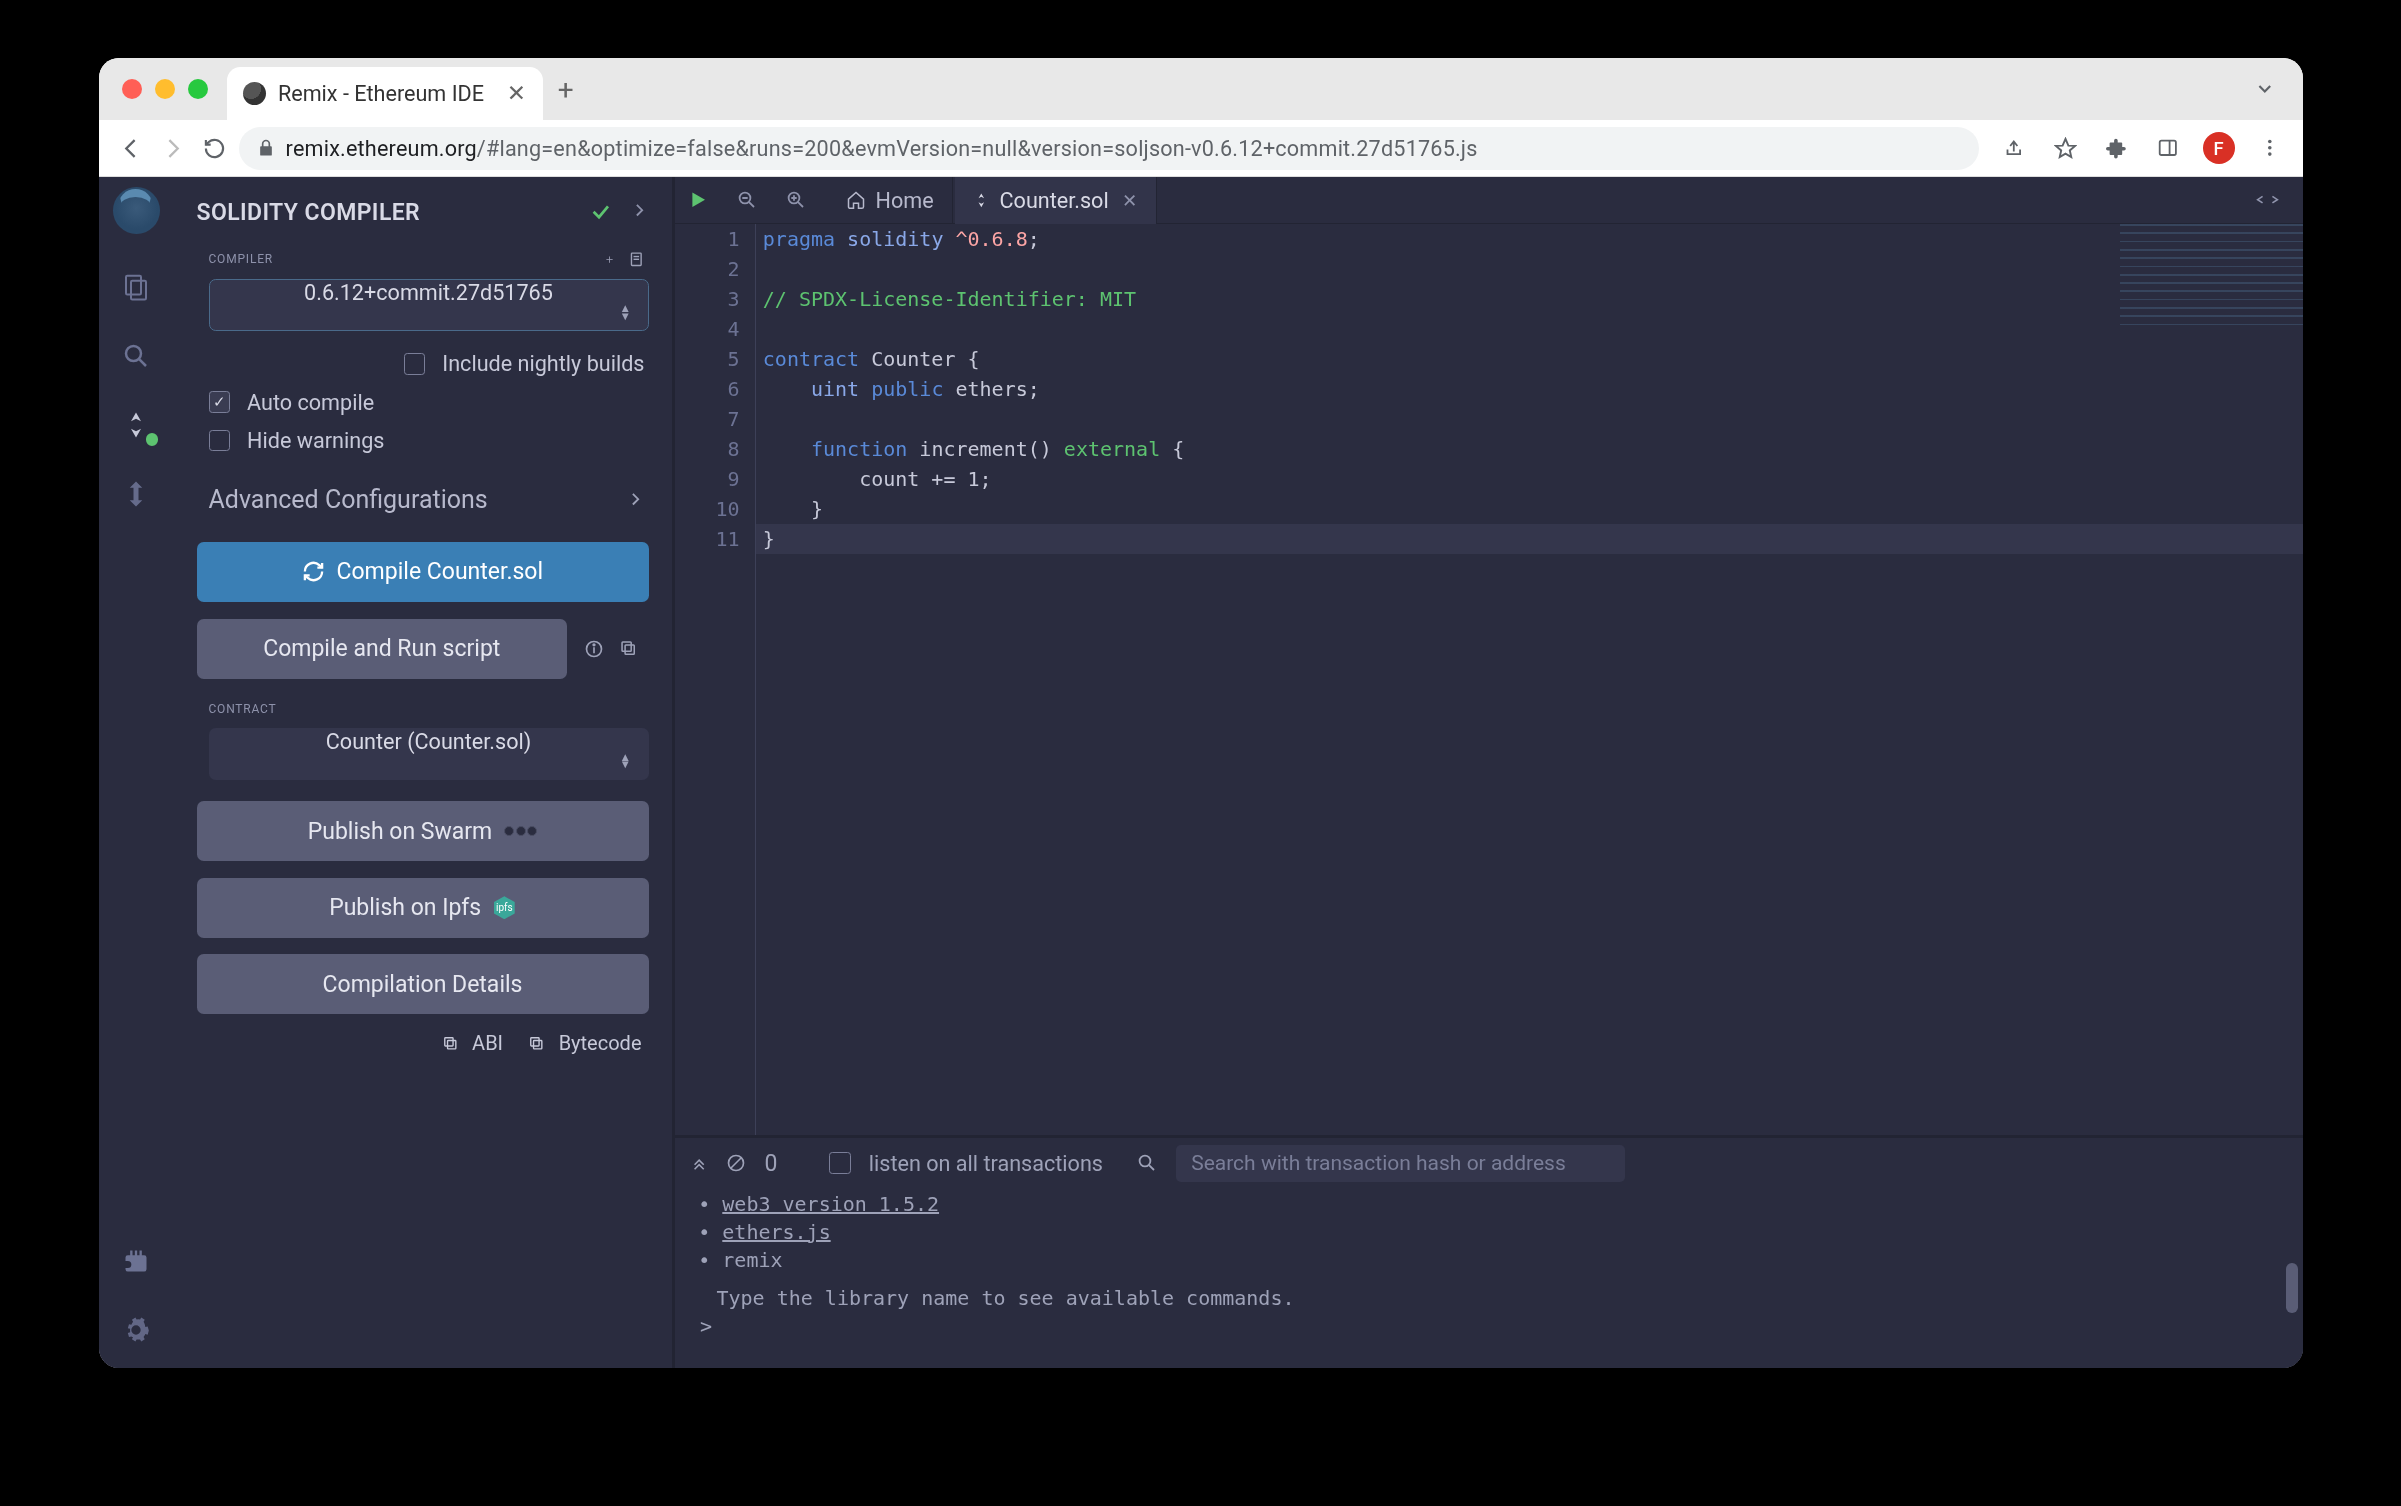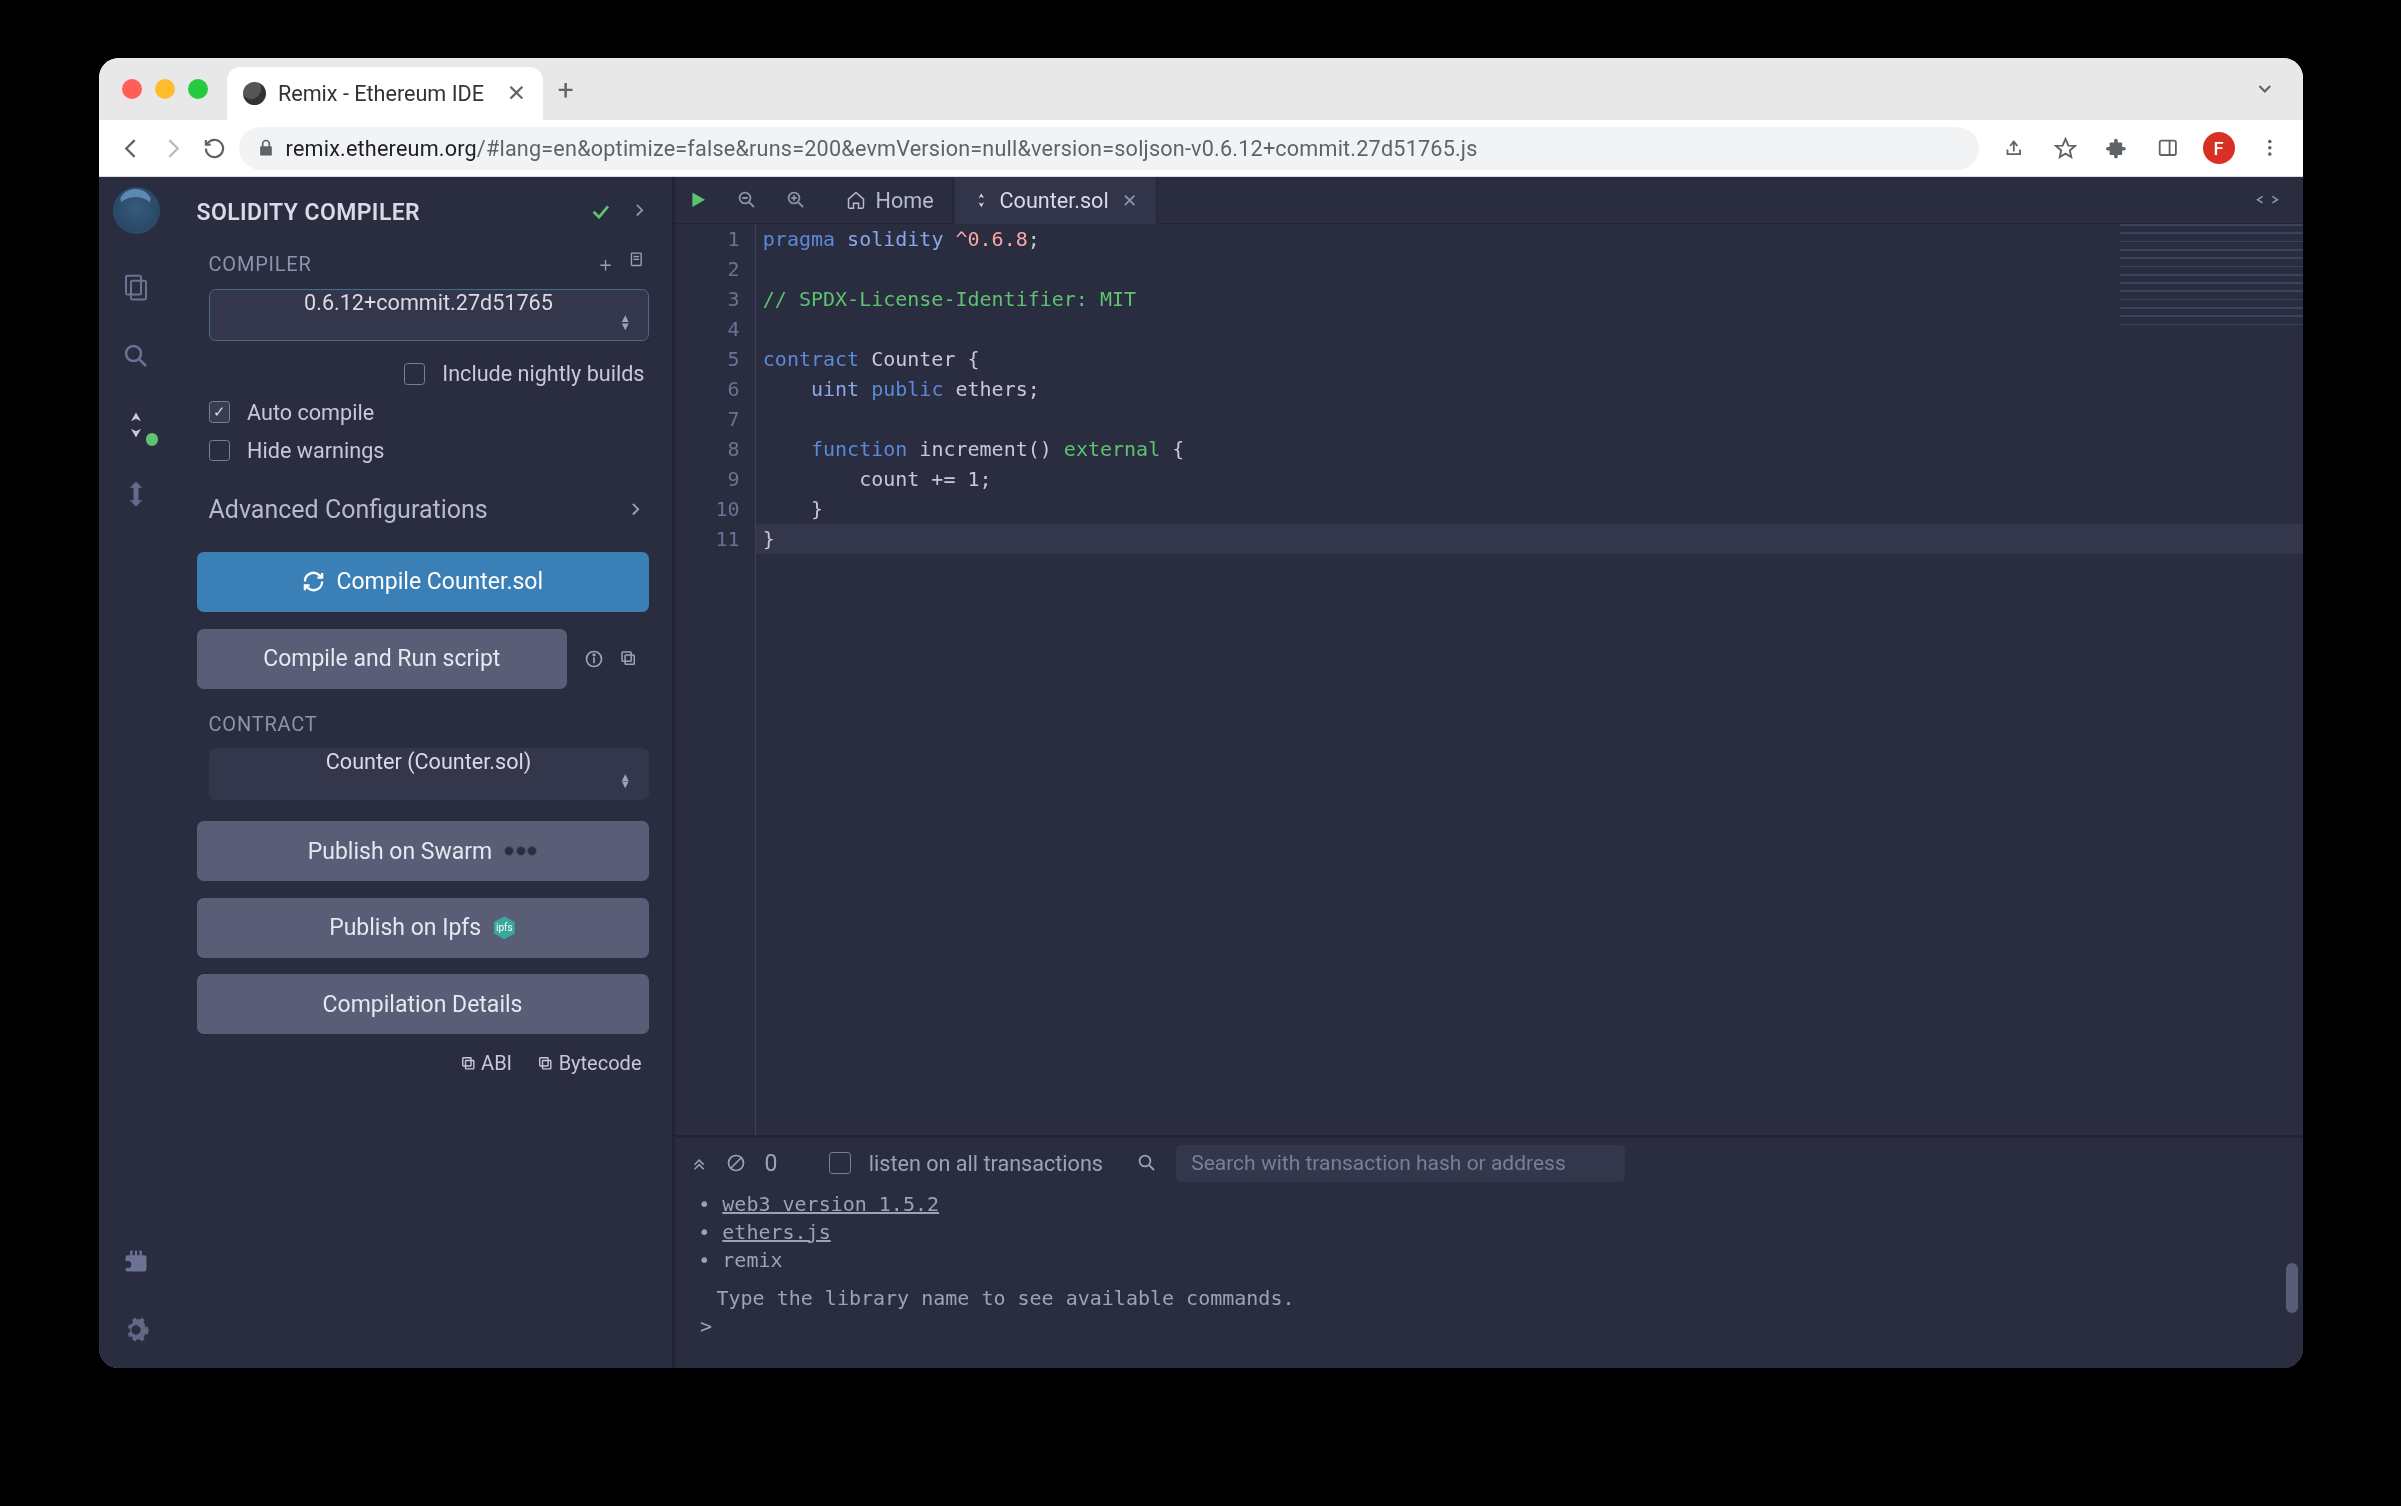--- a/index.html
+++ b/index.html
@@ -105,21 +105,21 @@
   display: flex; flex-direction: column; padding: 11.6px 0;
   border-right: 3.3px solid #222433;
 }
 .panel-header {
   display: flex; align-items: center; padding: 10px 23px 18.3px;
 }
 .panel-title { font-size: 23px; font-weight: 600; color: #d9dae6; letter-spacing: 0.4px; }
 .panel-header-icons { margin-left: auto; display:flex; gap: 18.3px; color:#8e92ab; }
 .check-icon { color: #5dc370; }
 .section-label {
-  font-size: 20px; letter-spacing: 0.8px; color: #8e92ab; padding: 6.7px 27px 6.7px 35px;
+  font-size: 12px; letter-spacing: 0.8px; color: #8e92ab; padding: 6.7px 27px 6.7px 35px;
   display: flex; align-items: center; gap: 13.3px;
 }
 .section-label .mini-icons { margin-left: auto; display:flex; gap:11.6px; color:#9ea2b8; }
 .select-box {
   margin: 5px 23px 13.3px 35px; height: 52px;
   background: #34364c; border: 1.7px solid #4a6a8a; border-radius: 6.7px;
   display: flex; align-items: center; padding: 0 16.6px;
   font-size: 21.6px; color: #d9dae6; position: relative; flex-direction: column;
 }
 .select-box.noborder { border-color: transparent; }
@@ -149,21 +149,21 @@
 .btn-grey-split { display:flex; margin: 8.3px 23px; gap:0; }
 .btn-grey-split .main {
   flex:1; height:60px; background:#5a5d76; border-radius:6.7px;
   display:flex; align-items:center; justify-content:center; font-size:23px; color:#e6e7f0;
 }
 .btn-grey-split .aux { display:flex; gap:15px; align-items:center; padding:0 11.6px 0 16.6px; color:#9ea2b8; }
 .link-row {
   display:flex; justify-content:flex-end; gap:25px; padding: 8.3px 30px 0;
   font-size: 20px; color:#c7c9d9;
 }
-.link-row span { display:flex; align-items:center; gap:5px; cursor:pointer; }
+.link-row span { display:flex; align-items:center; gap:14px; cursor:pointer; }
 .editor-area {
   flex:1; display:flex; flex-direction:column; background:#2a2c3f; min-width:0;
 }
 .editor-top {
   height: 47px; display:flex; align-items:center; gap:1.7px;
   background:#2a2c3f; border-bottom: 0.8px solid #222433;
 }
 .et-icon {
   width:47px; height:47px; display:flex; align-items:center; justify-content:center;
   color:#8e92ab; cursor:pointer;

